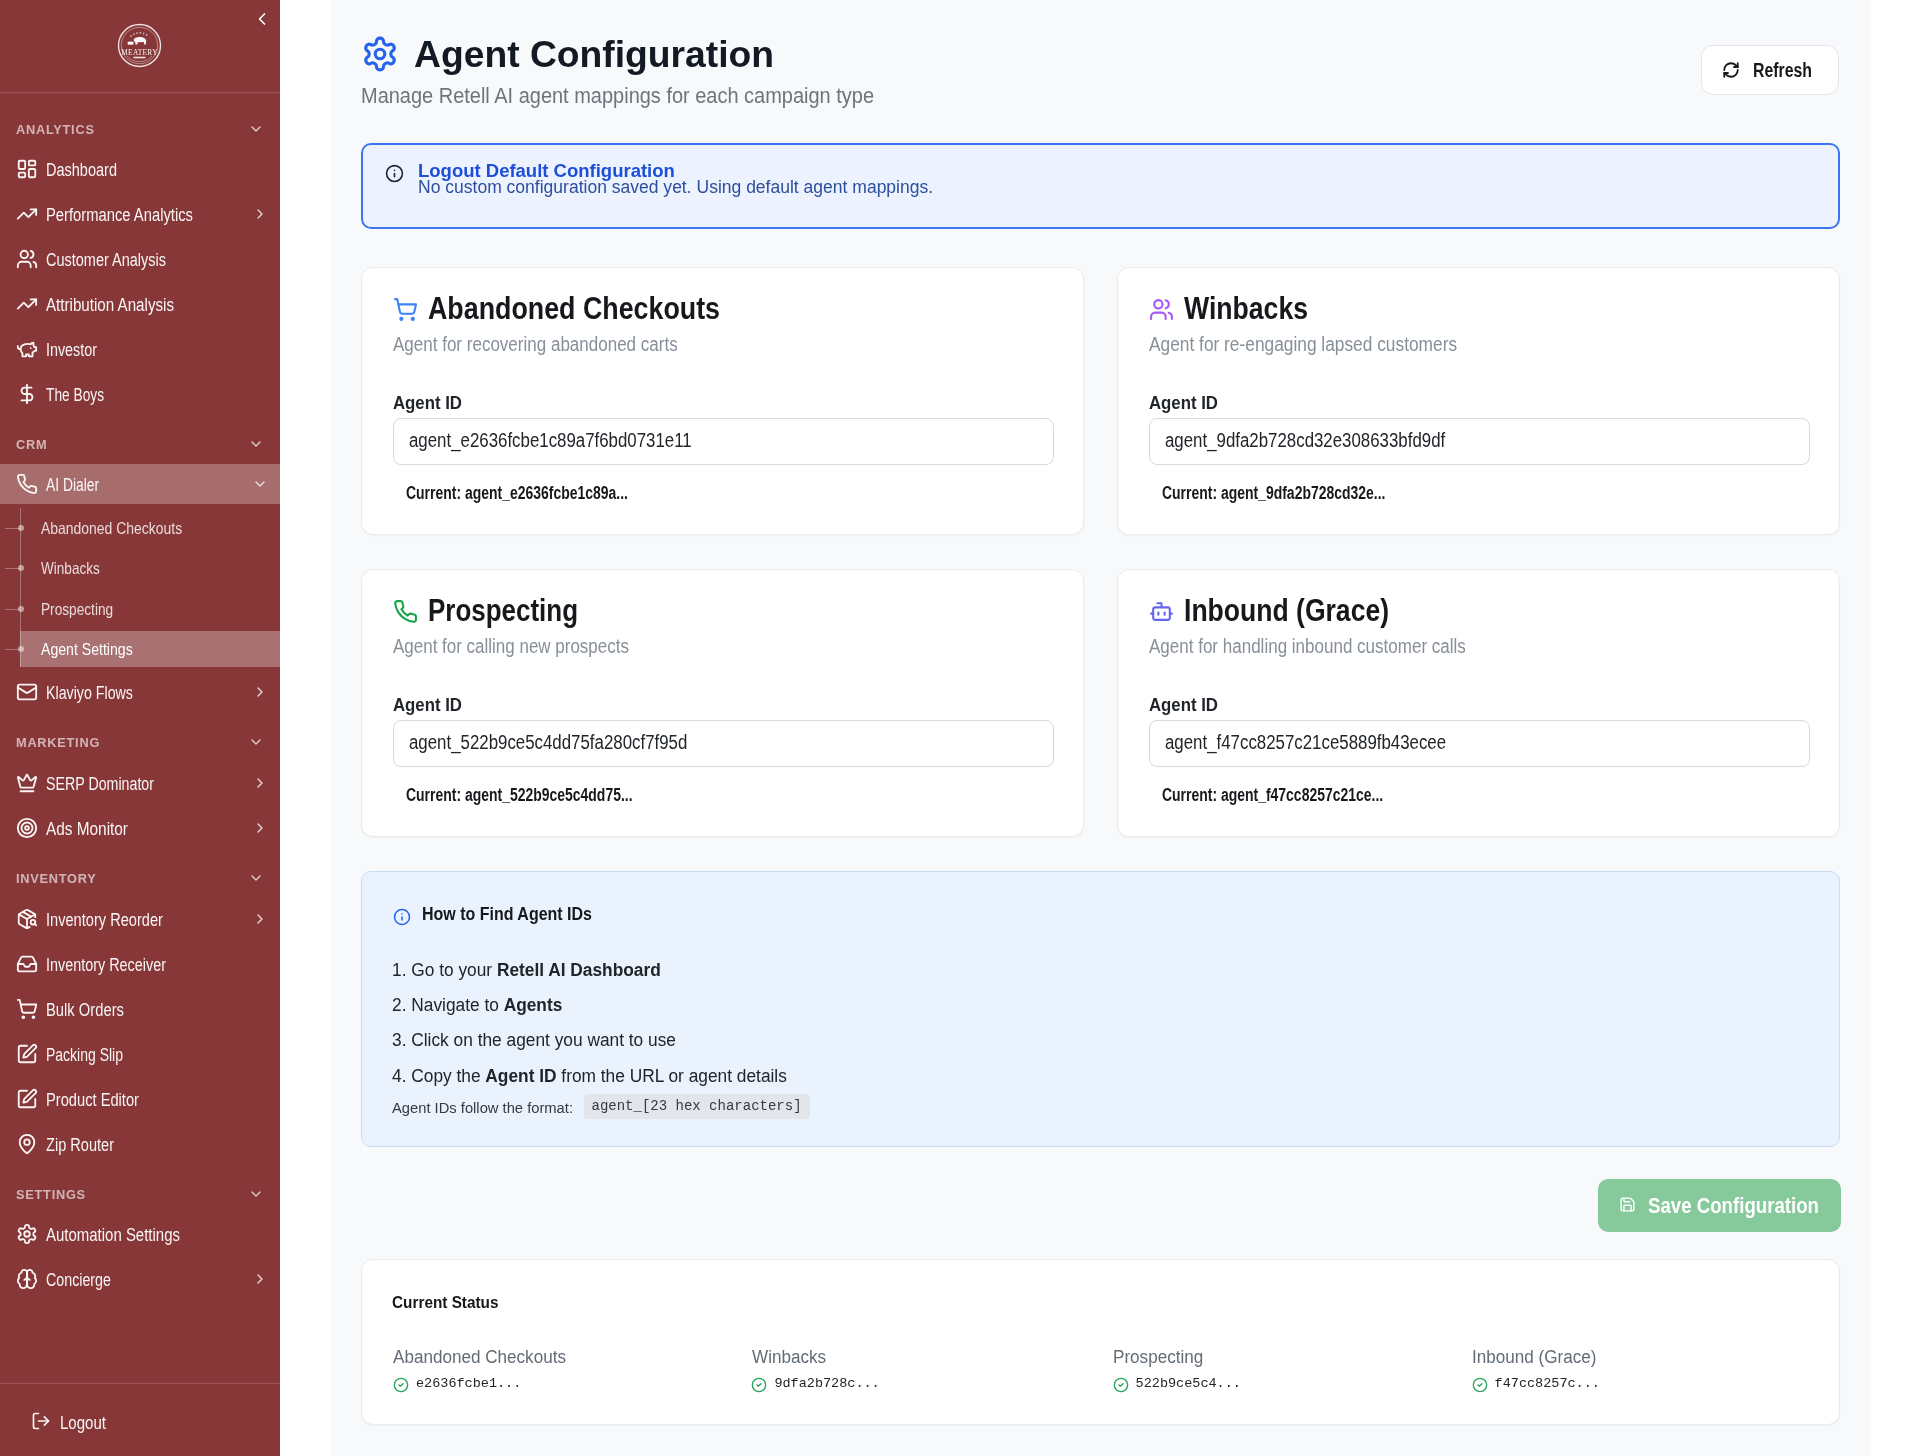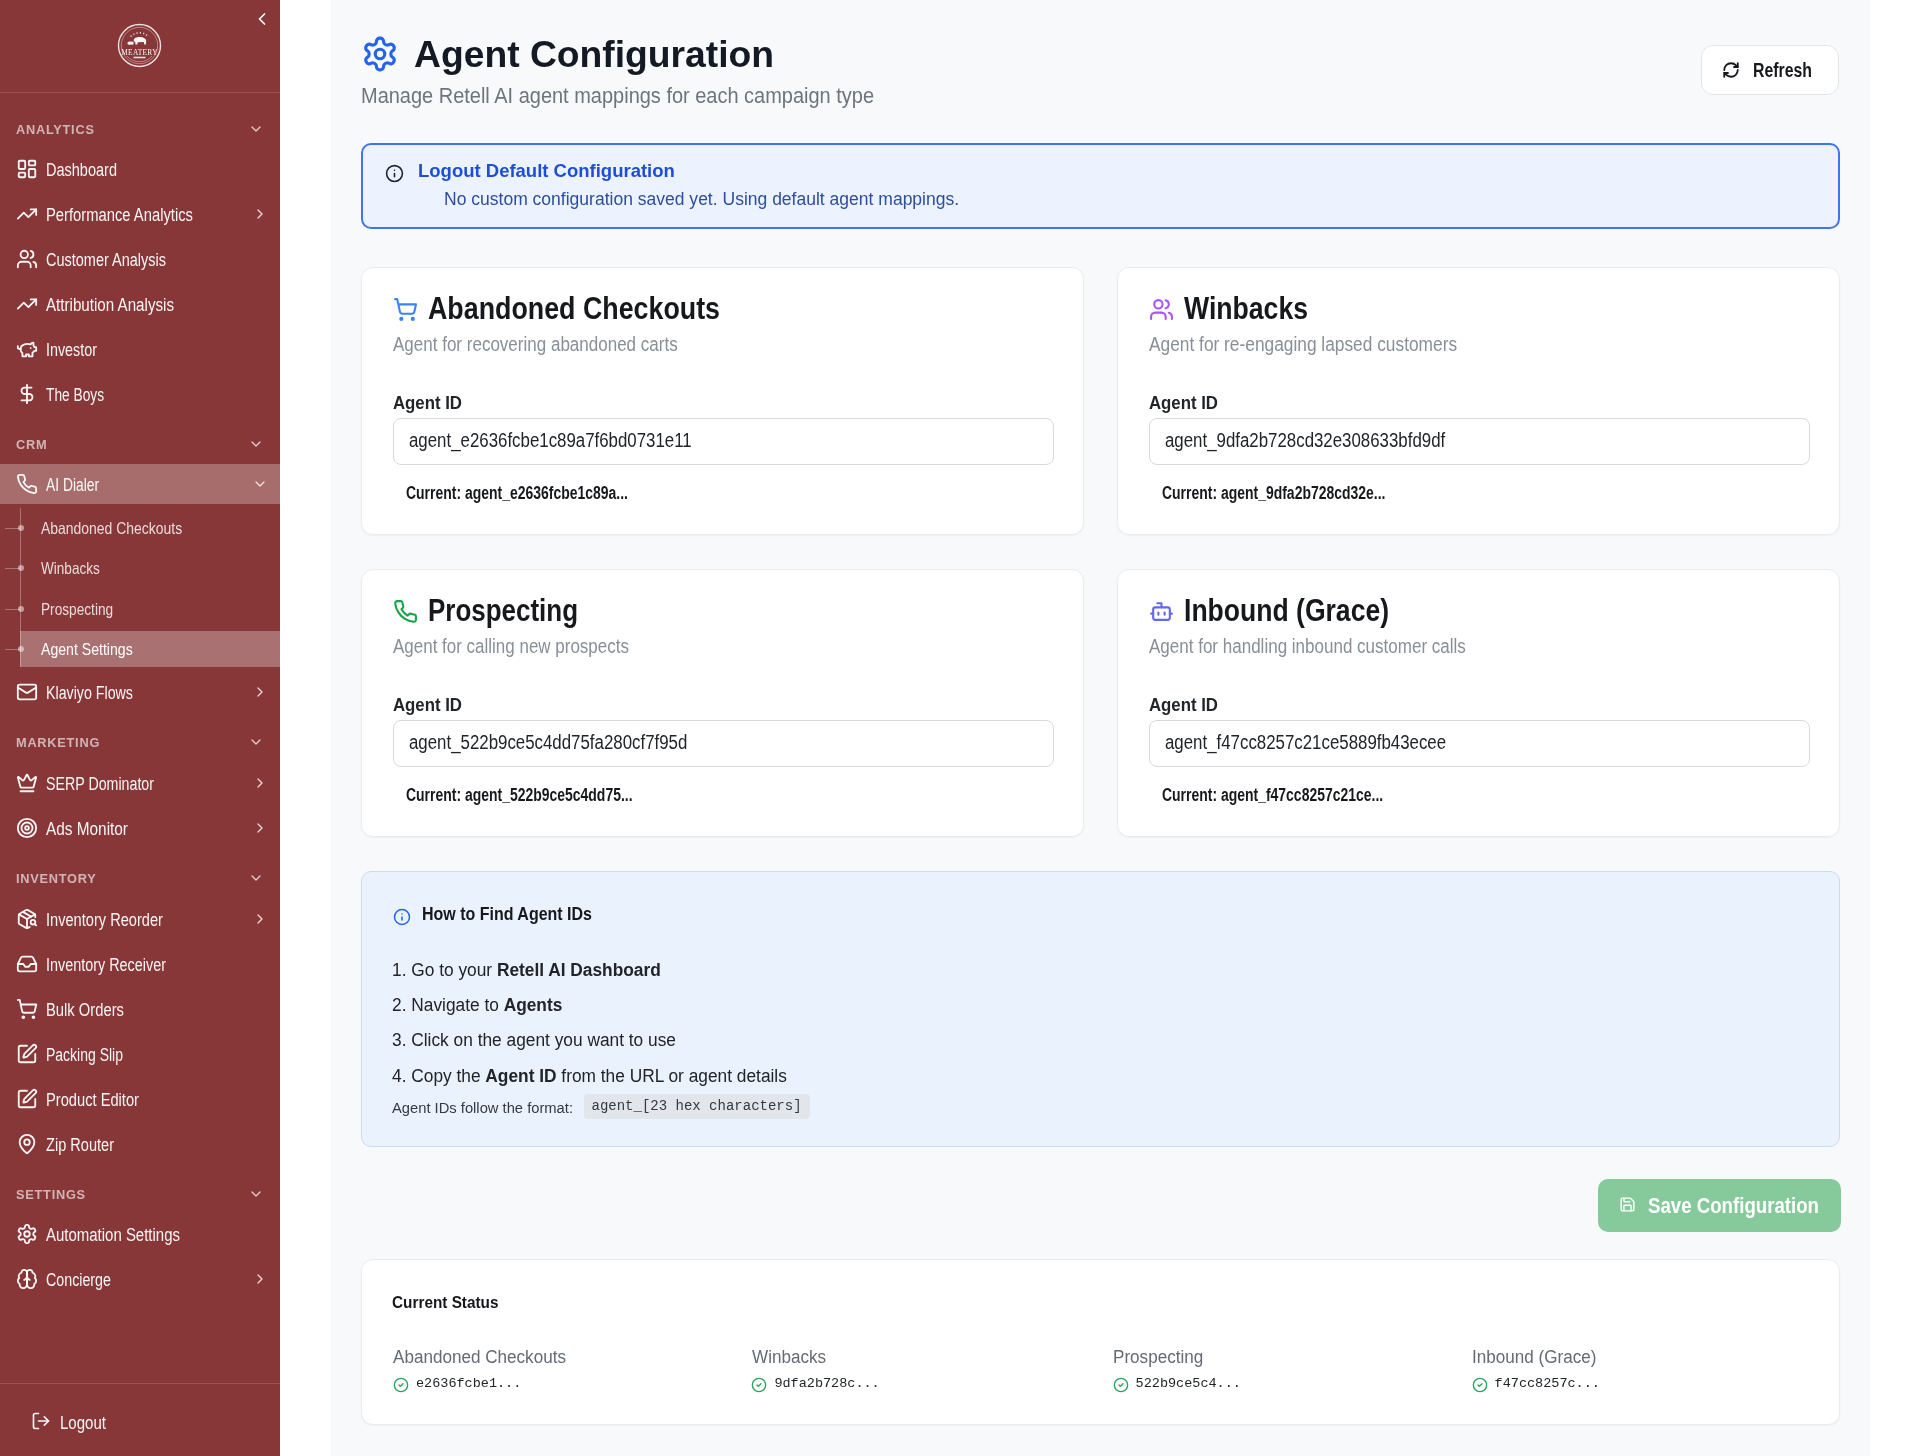--- a/index.html
+++ b/index.html
@@ -212,21 +212,21 @@
         <path d="M3 21v-5h5"></path>
       </svg></div>
     <div style="position:absolute;left:1422.0px;top:59.7px;font-size:20.0px;line-height:1;white-space:nowrap;color:#16181b;font-weight:bold;transform:scaleX(0.7923);transform-origin:0 0;">Refresh</div>
     <div id="alert"></div>
     <div style="position:absolute;left:54px;top:164px;color:#1b2537;line-height:0"><svg class="" style="" width="19" height="19" viewBox="0 0 24 24" fill="none" stroke="currentColor" stroke-width="2" stroke-linecap="round" stroke-linejoin="round">
         <circle cx="12" cy="12" r="10"></circle>
         <path d="M12 16v-4"></path>
         <path d="M12 8h.01"></path>
       </svg></div>
     <div style="position:absolute;left:87.0px;top:162.1px;font-size:18.5px;line-height:1;white-space:nowrap;color:#1d4ed8;font-weight:bold;transform:scaleX(0.9997);transform-origin:0 0;">Logout Default Configuration</div>
-    <div style="position:absolute;left:87.0px;top:191px;font-size:17.5px;line-height:1;white-space:nowrap;color:#2d4d9d;transform:scaleX(1.0010);transform-origin:0 0;margin-left:26px;">No custom configuration saved yet. Using default agent mappings.</div>
+    <div style="position:absolute;left:87.0px;top:179px;font-size:17.5px;line-height:1;white-space:nowrap;color:#2d4d9d;transform:scaleX(1.0010);transform-origin:0 0;">No custom configuration saved yet. Using default agent mappings.</div>
     <div class="card" style="left:30px;top:267px">
       <div style="position:absolute;left:31px;top:29px;color:#3b82f6;line-height:0"><svg class="" style="" width="25" height="25" viewBox="0 0 24 24" fill="none" stroke="currentColor" stroke-width="2" stroke-linecap="round" stroke-linejoin="round">
           <circle cx="8" cy="21" r="1"></circle>
           <circle cx="19" cy="21" r="1"></circle>
           <path d="M2.05 2.05h2l2.66 12.42a2 2 0 0 0 2 1.58h9.78a2 2 0 0 0 1.95-1.57l1.65-7.43H5.12"></path>
         </svg></div>
       <div style="position:absolute;left:66.0px;top:24.0px;font-size:32.0px;line-height:1;white-space:nowrap;color:#16181b;font-weight:bold;transform:scaleX(0.8380);transform-origin:0 0;">Abandoned Checkouts</div>
       <div style="position:absolute;left:31.0px;top:67.3px;font-size:19.5px;line-height:1;white-space:nowrap;color:#878f99;transform:scaleX(0.8724);transform-origin:0 0;">Agent for recovering abandoned carts</div>
       <div style="position:absolute;left:31.0px;top:126.2px;font-size:18.0px;line-height:1;white-space:nowrap;color:#212529;font-weight:bold;transform:scaleX(0.9322);transform-origin:0 0;">Agent ID</div>
       <div class="cinput"></div>

